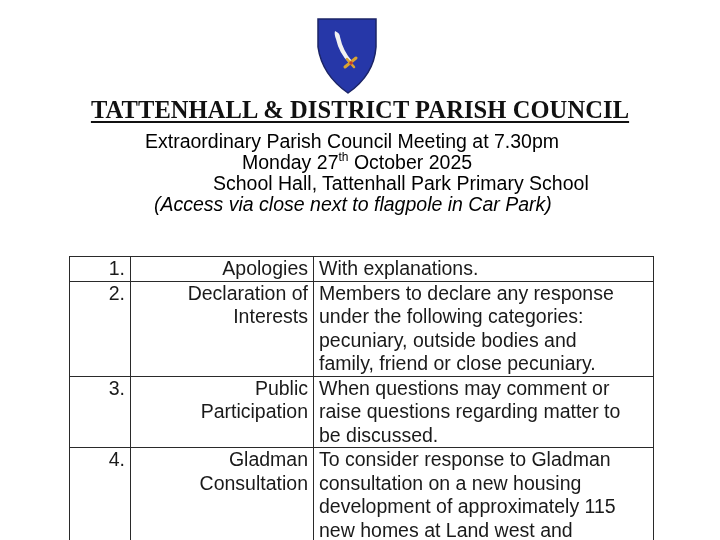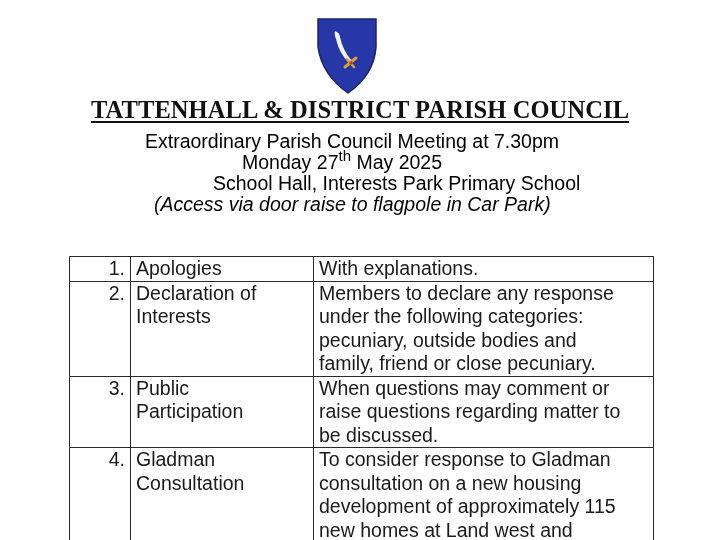--- a/index.html
+++ b/index.html
@@ -11,54 +11,54 @@
   .crest { position: absolute; left: 316px; top: 17px; width: 62px; height: 78px; }
   .title {
     position: absolute; left: 0; width: 720px; top: 96px; text-align: center;
     font-family: "Liberation Serif", serif; font-weight: bold; font-size: 24.5px;
     letter-spacing: 0.1px; color: #111;
   }
   .title span { text-decoration: underline; text-decoration-thickness: 2px; text-underline-offset: 3px; }
   .sub { position: absolute; font-size: 19.5px; line-height: 22px; white-space: nowrap; color: #000000; }
   .sub1 { left: 145px; top: 130px; }
   .sub2 { left: 242px; top: 151px; }
-  .sub2 sup { font-size: 15px; vertical-align: 8px; line-height: 0; }
+  .sub2 sup { font-size: 12px; vertical-align: 8px; line-height: 0; }
   .sub3 { left: 213px; top: 172px; }
   .sub4 { left: 154px; top: 193px; font-style: italic; }
 
   table.agenda {
     position: absolute; left: 69px; top: 256px; width: 585px;
     border-collapse: collapse; font-size: 19.5px; line-height: 23.5px; color: #1a1a1a;
   }
   table.agenda td { border: 1.5px solid #2a2a2a; vertical-align: top; padding: 0 5px; }
   td.num { width: 50px; text-align: right; padding-right: 6px; }
-  td.item { width: 172px; }
+  td.item { width: 172px; text-align: right; }
   td.desc { padding-left: 6px; margin-top: 20px; }
 </style>
 </head>
 <body>
 
 <div class="crest">
   <svg width="62" height="78" viewBox="0 0 62 78">
     <path d="M2 2 L60 2 L60 30 Q58 58 32 76 Q6 58 2 30 Z" fill="#2637a8" stroke="#1b2466" stroke-width="1.5"></path>
     <path d="M19 14 Q24 16 24 20 Q27 34 36 44 L33 46 Q23 36 20 22 Q18 17 19 14 Z" fill="#f2f2f2"></path>
     <line x1="29" y1="50" x2="40" y2="41" stroke="#d9a431" stroke-width="3" stroke-linecap="round"></line>
     <line x1="31" y1="42" x2="38" y2="50" stroke="#d9a431" stroke-width="2.5" stroke-linecap="round"></line>
     <circle cx="35" cy="46" r="1.8" fill="#c0392b"></circle>
   </svg>
 </div>
 
 <div class="title">
   <span>TATTENHALL &amp; DISTRICT PARISH COUNCIL</span>
 </div>
 
 <div class="sub sub1">Extraordinary Parish Council Meeting at 7.30pm</div>
-<div class="sub sub2"><span>Monday 27</span><sup>th</sup><span> May 2025</span></div>
-<div class="sub sub3">School Hall, Interests Park Primary School</div>
-<div class="sub sub4">(Access via door raise to flagpole in Car Park)</div>
+<div class="sub sub2"><span>Monday 27</span><sup>th</sup><span> October 2025</span></div>
+<div class="sub sub3">School Hall, Tattenhall Park Primary School</div>
+<div class="sub sub4">(Access via close next to flagpole in Car Park)</div>
 
 <table class="agenda">
   <tbody id="agenda-body">
       <tr>
         <td class="num">1.</td>
         <td class="item">
           <div>Apologies</div>
         </td>
         <td class="desc">
           <div>With explanations.</div>

